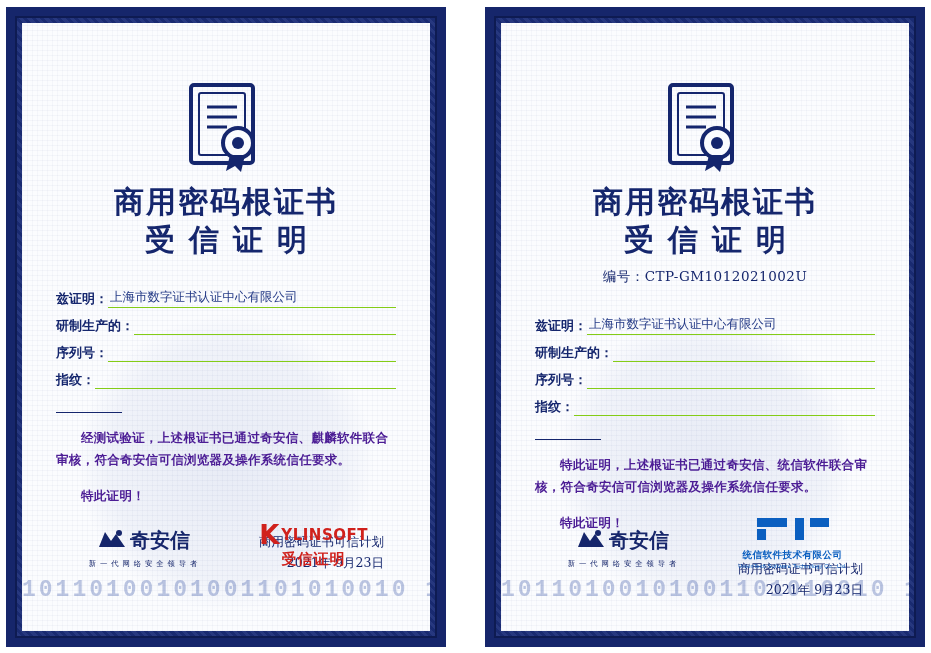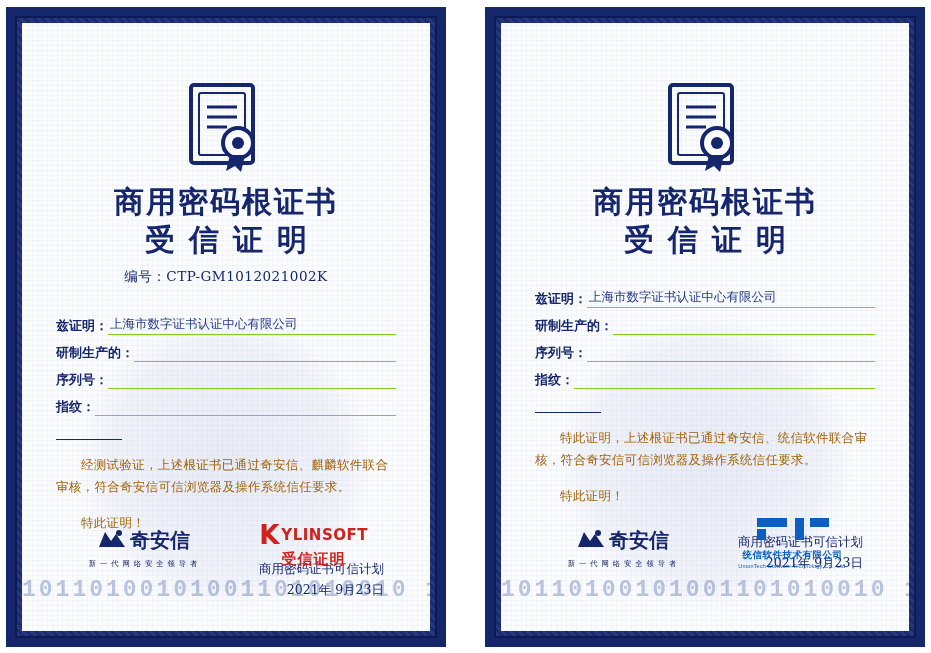--- a/index.html
+++ b/index.html
@@ -163,26 +163,27 @@
   .field-tail {
     width: 66px;
     border-bottom: 1px solid #15266d;
     height: 14px;
     margin-bottom: 9px;
   }
 
   
   .para {
     margin-top: 14px;
-    color: #a16207;
+    color: #4c1d95;
     font-size: 12.5px;
     line-height: 22px;
     text-indent: 2em;
     font-family: "DejaVu Serif", "Liberation Serif", serif;
     letter-spacing: 0.3px;
+    font-weight: bold;
   }
   .para.second {
   }
 
   
   .sign {
     margin-top: 24px;
     text-align: right;
     color: #15266d;
     font-size: 12.5px;
@@ -288,23 +289,20 @@
             <line x1="24" y1="46" x2="44" y2="46" stroke="#15266d" stroke-width="3"></line>
             <circle cx="55" cy="62" r="15" fill="#fbfcfe" stroke="#15266d" stroke-width="4"></circle>
             <circle cx="55" cy="62" r="6" fill="#15266d"></circle>
             <path d="M47 74 L43 90 L52 85 L58 91 L62 74 Z" fill="#15266d"></path>
           </svg>
         </div>
 
         <div class="title1">商用密码根证书</div>
         <div class="title2">受信证明</div>
 
-        <div class="serial">
-          <span>编号：</span><span>CTP-GM1012021002K</span>
-        </div>
 
         <div class="fields">
           <div class="field-row">
             <span class="field-label">兹证明：</span>
             <span class="field-value">上海市数字证书认证中心有限公司</span>
           </div>
           <div class="field-row">
             <span class="field-label">研制生产的：</span>
             <span class="field-value"></span>
           </div>
@@ -371,20 +369,23 @@
             <line x1="24" y1="46" x2="44" y2="46" stroke="#15266d" stroke-width="3"></line>
             <circle cx="55" cy="62" r="15" fill="#fbfcfe" stroke="#15266d" stroke-width="4"></circle>
             <circle cx="55" cy="62" r="6" fill="#15266d"></circle>
             <path d="M47 74 L43 90 L52 85 L58 91 L62 74 Z" fill="#15266d"></path>
           </svg>
         </div>
 
         <div class="title1">商用密码根证书</div>
         <div class="title2">受信证明</div>
 
+        <div class="serial">
+          <span>编号：</span><span>CTP-GM1012021002U</span>
+        </div>
 
         <div class="fields">
           <div class="field-row">
             <span class="field-label">兹证明：</span>
             <span class="field-value">上海市数字证书认证中心有限公司</span>
           </div>
           <div class="field-row">
             <span class="field-label">研制生产的：</span>
             <span class="field-value"></span>
           </div>

